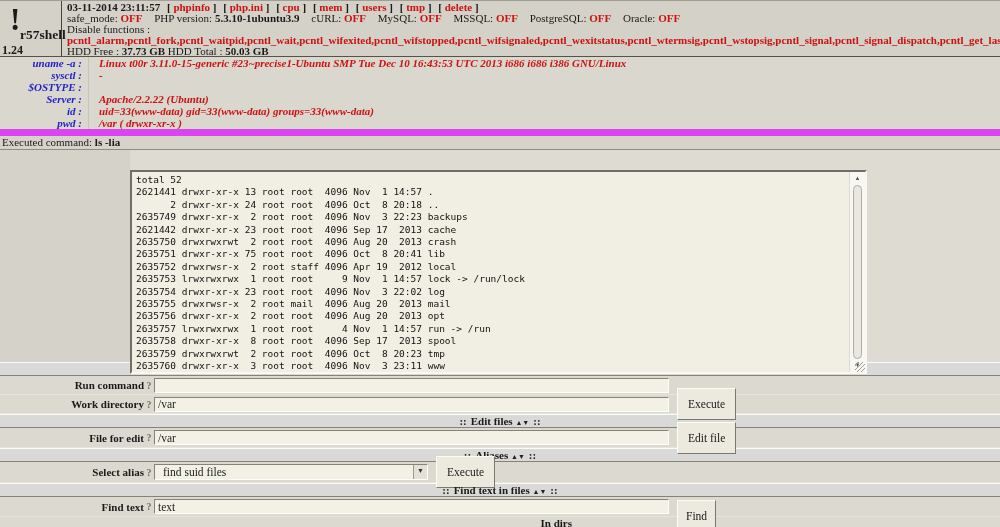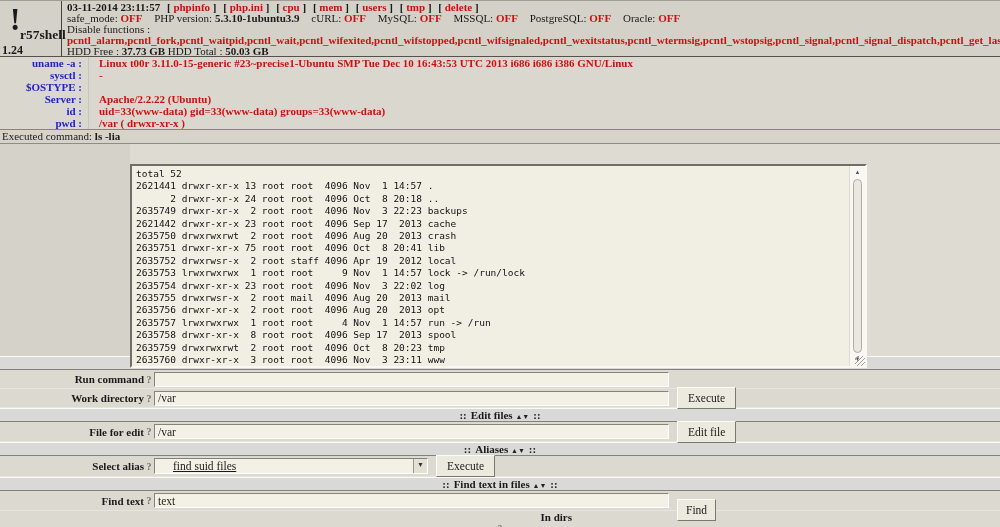--- a/index.html
+++ b/index.html
@@ -25,21 +25,21 @@
   .hdrinfo { flex: 1; overflow: hidden; padding: 1px 0 0 5px; font-size: 11px; }
   .hline { height: 11px; line-height: 11px; white-space: nowrap; overflow: hidden; }
   .b { font-weight: bold; }
   .red { color: #cc1111; }
   .hlink { color: #cc1111; font-weight: bold; cursor: pointer; margin-left: 4px; }
   .hlink .br { color: #1a1a1a; font-weight: bold; }
   .pair { margin-right: 9px; }
   .fnlist { color: #cc1111; font-weight: bold; }
 
   
-  .infotable { background: #dad7ce; border-bottom: 1px solid #d946ef; }
+  .infotable { background: #dad7ce; border-bottom: 7px solid #d946ef; font-style: italic; }
   .irow { display: flex; height: 12px; line-height: 12px; font-size: 11px; font-weight: bold; }
   .ilabel { width: 88px; flex: none; text-align: right; color: #2323c8; padding-right: 6px; }
   .ivalue { color: #cc1111; padding-left: 10px; white-space: nowrap; overflow: hidden;
             border-left: 1px solid #c7c4bb; }
 
   
   .execbar { height: 14px; line-height: 13px; font-size: 11px; padding-left: 2px;
              background: #d6d3ca; border-bottom: 1px solid #8e8c84; }
 
   
@@ -80,31 +80,31 @@
   .frow { display: flex; align-items: center; background: #dcd9d0;
           border-bottom: 1px solid #e7e4db; }
   .h19 { height: 19px; } .h20 { height: 20px; } .h21 { height: 21px; } .h16 { height: 24px; flex-direction: column; }
   .flabel { width: 144px; flex: none; text-align: right; font-size: 11px; font-weight: bold; }
   .q { width: 10px; flex: none; text-align: center; color: #6e6c64; font-size: 10px;
        font-weight: bold; }
   input.txt { width: 515px; height: 15px; flex: none;
               background: #f3f1e6; color: #222;
               border: 1px solid; border-color: #85837a #ffffff #ffffff #85837a;
               font-family: "Liberation Serif", serif; font-size: 11.5px; padding: 0 3px; }
-  .btn { margin-left: 8px; height: 22px; line-height: 14px; padding: 0 10px;
+  .btn { margin-left: 8px; height: 32px; line-height: 14px; padding: 0 10px;
          background: #eceadf; color: #1a1a1a;
          border: 1px solid; border-color: #fdfcf8 #7b796f #7b796f #fdfcf8;
          font-family: "Liberation Serif", serif; font-size: 11.5px; cursor: pointer; }
   .btn.small { padding: 0 8px; margin-top: 19px; }
   .selbox { width: 274px; height: 16px; flex: none; display: flex;
             background: #f3f1e6;
             border: 1px solid; border-color: #85837a #ffffff #ffffff #85837a;
             cursor: pointer; }
-  .seltext { flex: 1; font-size: 11.5px; line-height: 14px; padding: 0 18px;
-             white-space: nowrap; overflow: hidden; text-decoration: underline; }
+  .seltext { flex: 1; font-size: 11.5px; line-height: 14px; padding: 0 8px;
+             white-space: nowrap; overflow: hidden; }
   .selarrow { width: 14px; flex: none; background: #e3e0d6; text-align: center;
               border-left: 1px solid #9a988f; font-size: 7px; line-height: 13px; color: #333; }
   .selarrow::before { content: "▼"; }
   .hint { margin-left: 8px; font-size: 15px; white-space: nowrap; }
 </style>
 </head>
 <body>
 
 <div class="page">
 

